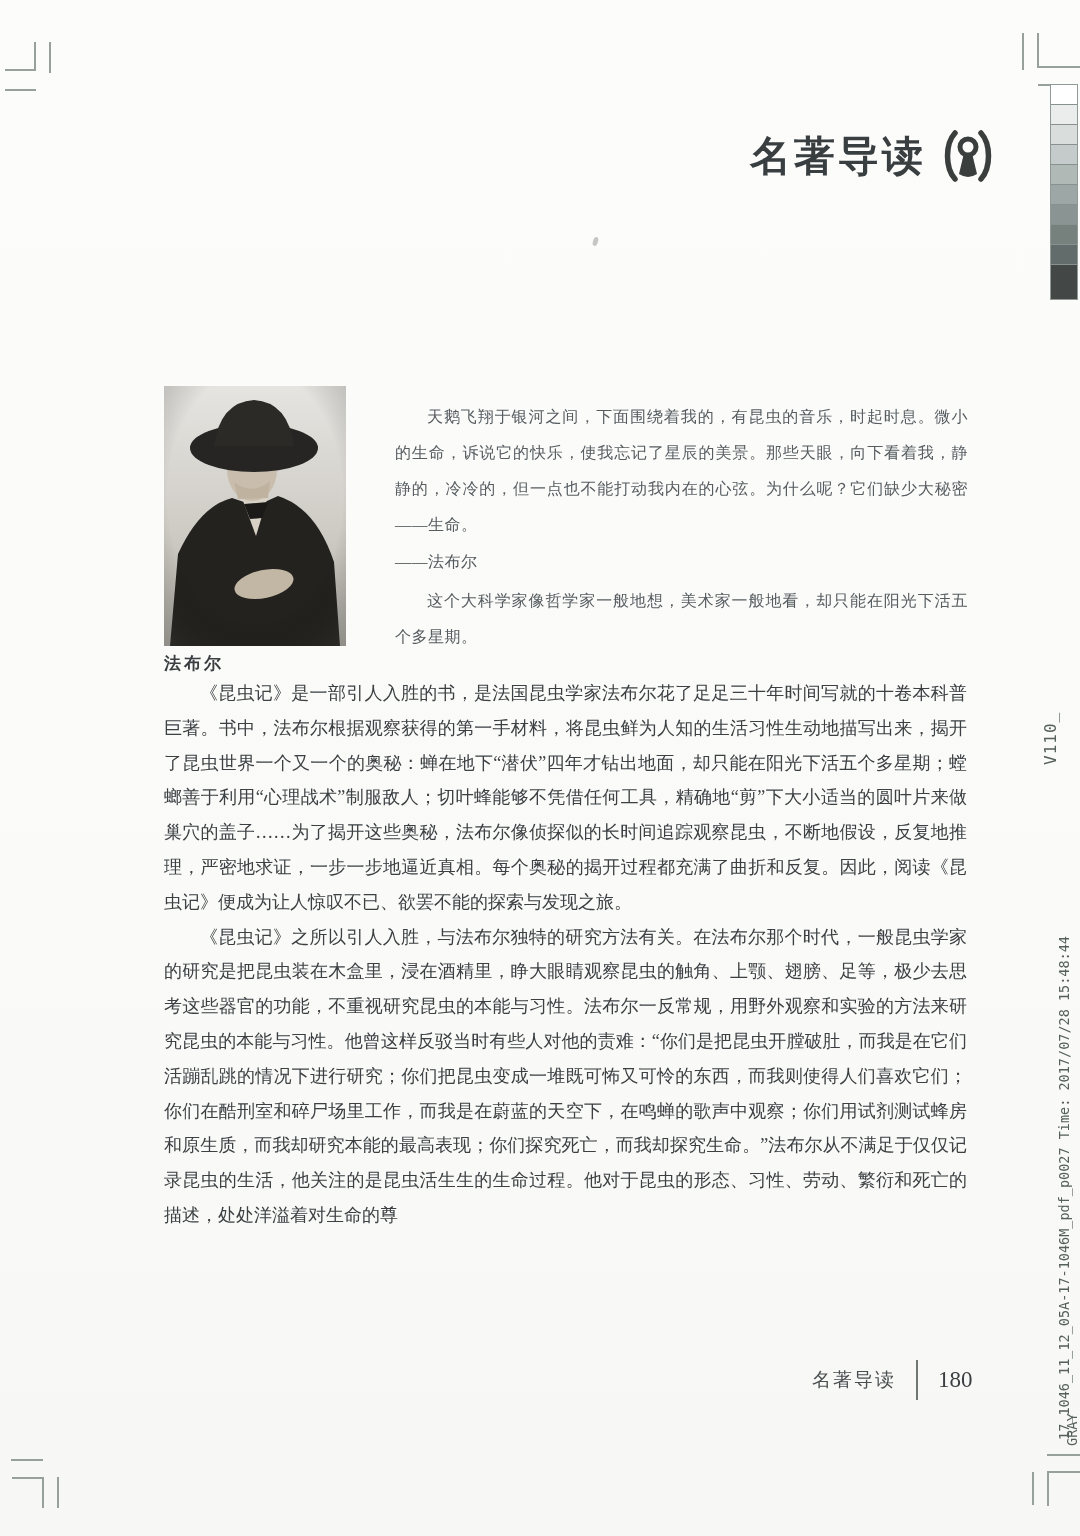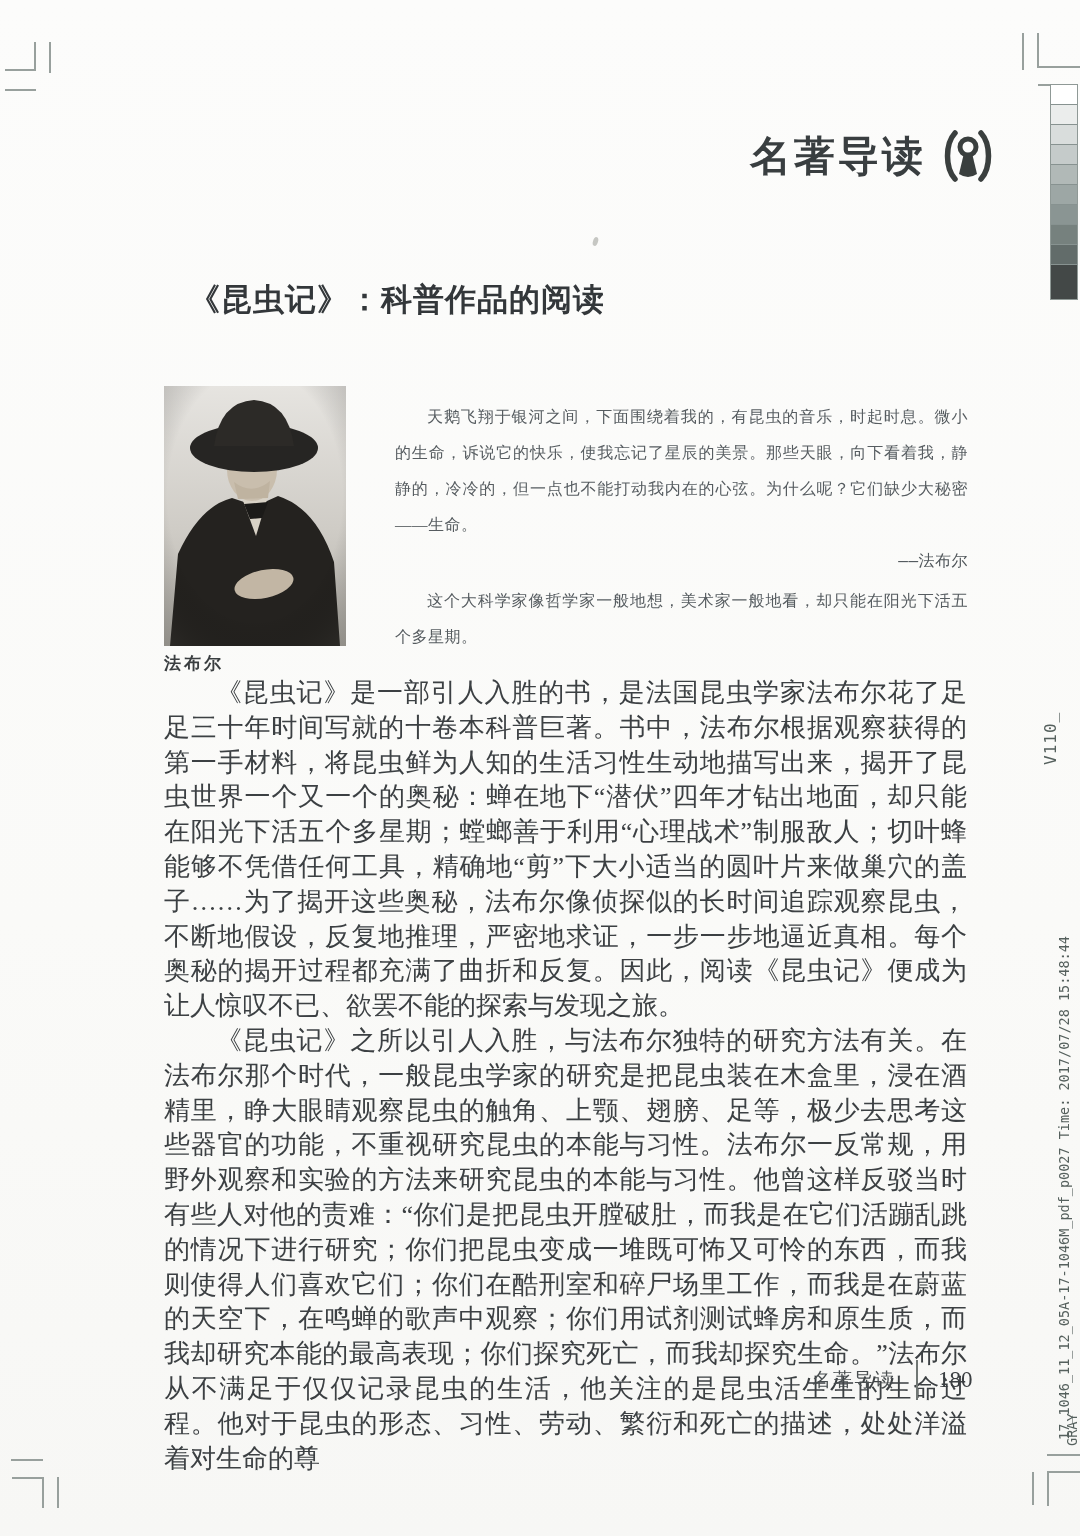--- a/index.html
+++ b/index.html
@@ -34,25 +34,25 @@
   
   .photo { position:absolute; left:164px; top:386px; width:182px; }
   .photo svg { display:block; width:182px; height:260px; }
   .photo .caption { margin-top:6px; font-size:17px; font-weight:bold; letter-spacing:3px; color:#3a3e40; }
   
   .epigraphs {
     position:absolute; left:395px; top:399px; width:573px;
     font-size:16px; line-height:36px; color:#565c60; letter-spacing:0.5px;
   }
   .epigraph-text { text-indent:2em; text-align:justify; margin:0; }
-  .epigraph-attr { text-align:right; margin:1px 0 3px 0; color:#50565a;font-family:Liberation Mono, monospace; }
+  .epigraph-attr { margin:1px 16px 3px 0; color:#50565a; }
   
   .article {
     position:absolute; left:164px; top:676px; width:803px;
-    font-size:26px; line-height:34.8px; text-align:justify; color:#3c4043;
+    font-size:18px; line-height:34.8px; text-align:justify; color:#3c4043;
   }
   .article p { margin:0; text-indent:2em; }
   
   .footer { position:absolute; left:812px; top:1358px; height:44px; display:flex; align-items:center; gap:20px; }
   .footer .section-label { font-size:19px; letter-spacing:2px; color:#494e50; }
   .footer .divider { width:2px; height:40px; background:#707673; }
   .footer .page-number { font-size:23px; color:#3b3f42; }
   
   .rot { position:absolute; white-space:nowrap; transform-origin:left bottom; transform:rotate(-90deg); color:#55605d; }
   .version-code { left:1060px; bottom:771px; font-family:"DejaVu Sans Mono",monospace; font-size:16px; letter-spacing:1px; }
@@ -102,21 +102,20 @@
       <div class="gs-step" style="background: rgb(217, 221, 220);"></div>
       <div class="gs-step" style="background: rgb(197, 203, 202);"></div>
       <div class="gs-step" style="background: rgb(177, 185, 183);"></div>
       <div class="gs-step" style="background: rgb(157, 167, 165);"></div>
       <div class="gs-step" style="background: rgb(138, 149, 147);"></div>
       <div class="gs-step" style="background: rgb(118, 129, 126);"></div>
       <div class="gs-step" style="background: rgb(98, 108, 106);"></div>
       <div class="gs-step last" style="background: rgb(67, 72, 71);"></div>
     </div>
 
-  <h1 class="doc-title">《昆虫记》：科普作品的阅读</h1>
   <div class="speck"></div>
 
   <figure class="photo" style="margin:0">
     <svg viewBox="0 0 182 260">
       <defs>
         <linearGradient id="pbg" x1="0" y1="0" x2="0" y2="1">
           <stop offset="0" stop-color="#e6e4e0"></stop>
           <stop offset="0.55" stop-color="#cfccc6"></stop>
           <stop offset="1" stop-color="#b4b1aa"></stop>
         </linearGradient>

